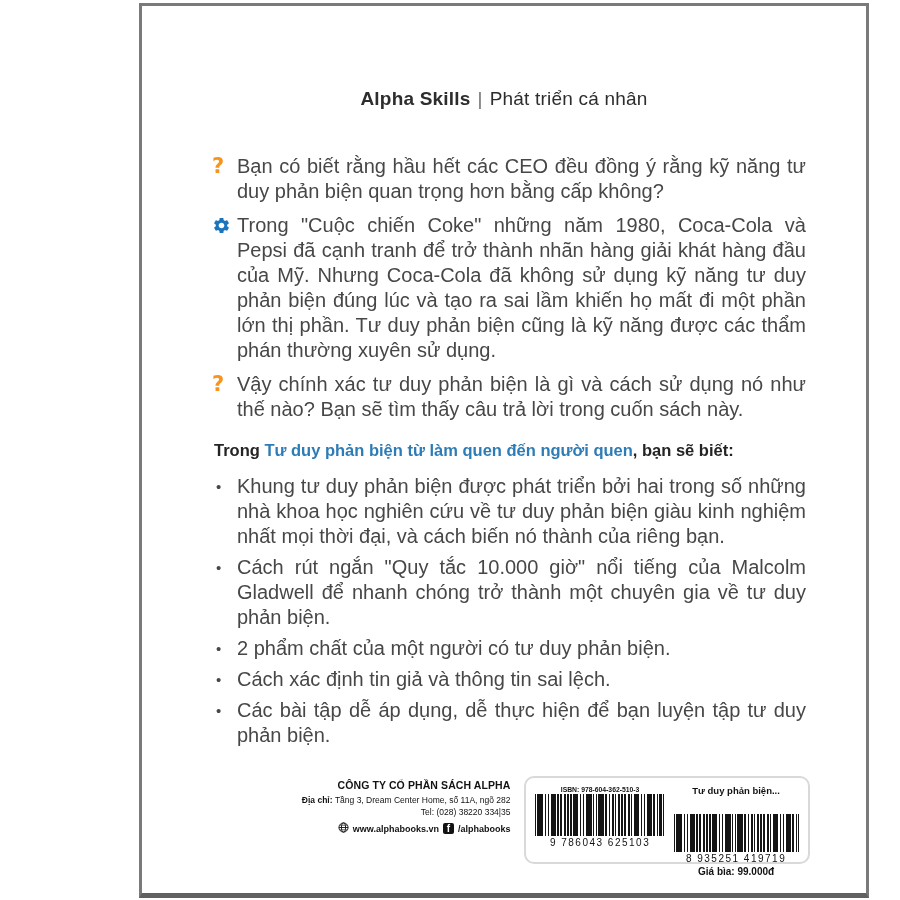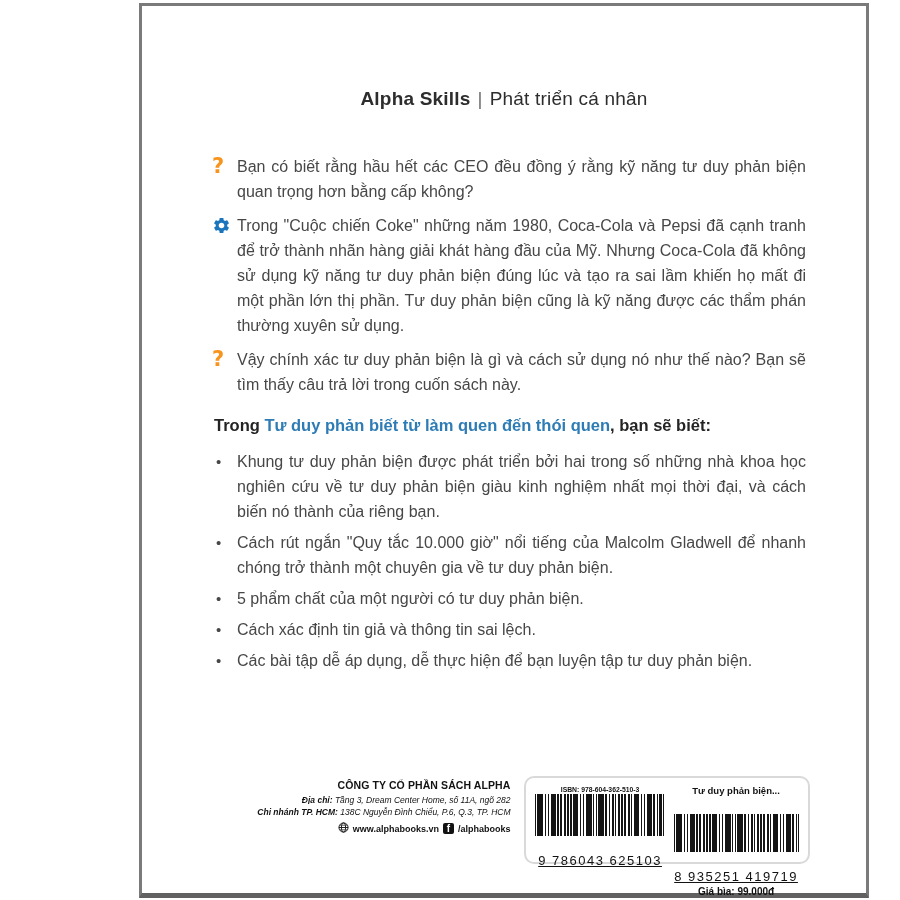--- a/index.html
+++ b/index.html
@@ -12,53 +12,53 @@
   .series-header .brand{font-weight:bold;}
   .series-header .sep{color:#6f6f6f;margin:0 7px;font-weight:normal;}
 
   .content{margin:44px 60px 0 70px;}
 
   .point{display:flex;margin-bottom:9px;}
   .icon-cell{width:25px;flex:none;}
   .q-glyph{font-size:21px;font-weight:bold;color:#F7941E;line-height:24px;display:inline-block;
            font-family:"DejaVu Sans",sans-serif;}
   .gear-wrap{display:inline-block;margin-top:3px;}
-  .point-text{flex:1;font-size:16px;line-height:25px;color:#474747;text-align:justify;}
+  .point-text{flex:1;font-size:20px;line-height:25px;color:#474747;text-align:justify;}
 
   .lead{margin:19px 0 14px 2px;font-size:16.5px;font-weight:bold;color:#242424;}
   .lead .book-title{color:#2E7CB5;}
 
   .bullets{margin:0;padding:0;list-style:none;}
   .bullets li{display:flex;margin-bottom:6px;}
   .bullet-dot{width:25px;flex:none;color:#474747;font-size:15px;line-height:25px;padding-left:4px;box-sizing:border-box;}
 
   .footer{position:absolute;left:0;right:0;bottom:29px;display:flex;justify-content:center;
           align-items:flex-start;gap:13px;}
 
   .publisher{width:312px;text-align:right;color:#121212;padding-top:3px;}
   .publisher-name{font-size:10.5px;font-weight:bold;margin-bottom:4px;letter-spacing:.1px;}
-  .addr-line{font-size:8.5px;line-height:11.5px;white-space:nowrap;font-style:italic;}
+  .addr-line{font-size:8.5px;line-height:11.5px;white-space:nowrap;}
   .addr-line b{font-weight:bold;}
   .weblink-row{margin-top:4px;display:flex;justify-content:flex-end;align-items:center;gap:4px;
                font-size:9px;font-weight:bold;}
   .fb-icon{display:inline-block;width:11px;height:11px;background:#121212;border-radius:2px;
            color:#fff;font-size:10px;font-weight:bold;text-align:center;line-height:12px;}
 
   .label-box{width:286px;height:88px;border:2px solid #d9d9d9;border-radius:10px;background:#fff;
              display:flex;gap:8px;padding:7px 9px;box-sizing:border-box;}
   .logo-col{width:48px;text-align:center;flex:none;padding-top:2px;}
   .logo-text{font-size:11px;font-weight:bold;line-height:10px;color:#121212;letter-spacing:-.2px;margin-top:1px;}
   .isbn-col{flex:1.05;text-align:center;min-width:0;padding-top:1px;}
   .isbn-label{font-size:6.8px;font-weight:bold;color:#121212;margin-bottom:1px;white-space:nowrap;}
   .barcode{height:42px;background-color:#fff;background-image:
       repeating-linear-gradient(90deg,#141414 0 1.4px,transparent 1.4px 3.2px),
       repeating-linear-gradient(90deg,transparent 0 2.2px,#141414 2.2px 3.4px,transparent 3.4px 7.6px),
       repeating-linear-gradient(90deg,transparent 0 5px,#141414 5px 6.8px,transparent 6.8px 12px);}
   .barcode.short{height:38px;}
-  .barcode-digits{font-size:13px;letter-spacing:1.5px;color:#121212;margin-top:17px;white-space:nowrap;text-decoration:underline;}
+  .barcode-digits{font-size:10px;letter-spacing:1.5px;color:#121212;margin-top:1px;white-space:nowrap;}
   .ean-col{flex:1;text-align:center;min-width:0;}
   .ean-title{font-size:9.5px;font-weight:bold;color:#121212;margin-bottom:18px;white-space:nowrap;}
   .price{font-size:10px;font-weight:bold;color:#121212;margin-top:2px;white-space:nowrap;}
 </style>
 </head>
 <body>
 
 <div class="cover">
 
   <div class="series-header">
@@ -78,53 +78,53 @@
             </svg></span></span>
       <div class="point-text">Trong "Cuộc chiến Coke" những năm 1980, Coca-Cola và Pepsi đã cạnh tranh để trở thành nhãn hàng giải khát hàng đầu của Mỹ. Nhưng Coca-Cola đã không sử dụng kỹ năng tư duy phản biện đúng lúc và tạo ra sai lầm khiến họ mất đi một phần lớn thị phần. Tư duy phản biện cũng là kỹ năng được các thẩm phán thường xuyên sử dụng.</div>
     </div>
 
     <div class="point">
       <span class="icon-cell"><span class="q-glyph">?</span></span>
       <div class="point-text">Vậy chính xác tư duy phản biện là gì và cách sử dụng nó như thế nào? Bạn sẽ tìm thấy câu trả lời trong cuốn sách này.</div>
     </div>
 
     <p class="lead">
-      <span>Trong </span><span class="book-title">Tư duy phản biết từ làm quen đến thói quen</span><span>, bạn sẽ biết:</span>
+      <span>Trong </span><span class="book-title">Tư duy phản biện từ làm quen đến người quen</span><span>, bạn sẽ biết:</span>
     </p>
 
     <ul class="bullets">
       <li>
         <span class="bullet-dot">•</span>
         <div class="point-text">Khung tư duy phản biện được phát triển bởi hai trong số những nhà khoa học nghiên cứu về tư duy phản biện giàu kinh nghiệm nhất mọi thời đại, và cách biến nó thành của riêng bạn.</div>
       </li>
       <li>
         <span class="bullet-dot">•</span>
         <div class="point-text">Cách rút ngắn "Quy tắc 10.000 giờ" nổi tiếng của Malcolm Gladwell để nhanh chóng trở thành một chuyên gia về tư duy phản biện.</div>
       </li>
       <li>
         <span class="bullet-dot">•</span>
-        <div class="point-text">5 phẩm chất của một người có tư duy phản biện.</div>
+        <div class="point-text">2 phẩm chất của một người có tư duy phản biện.</div>
       </li>
       <li>
         <span class="bullet-dot">•</span>
         <div class="point-text">Cách xác định tin giả và thông tin sai lệch.</div>
       </li>
       <li>
         <span class="bullet-dot">•</span>
         <div class="point-text">Các bài tập dễ áp dụng, dễ thực hiện để bạn luyện tập tư duy phản biện.</div>
       </li>
     </ul>
   </div>
 
   <div class="footer">
 
     <div class="publisher">
       <div class="publisher-name">CÔNG TY CỔ PHẦN SÁCH ALPHA</div>
       <div class="addr-line"><b>Địa chỉ: </b><span>Tầng 3, Dream Center Home, số 11A, ngõ 282</span></div>
-      <div class="addr-line"><b>Chi nhánh TP. HCM: </b><span>138C Nguyễn Đình Chiểu, P.6, Q.3, TP. HCM</span></div>
+      <div class="addr-line"><b></b><span>Tel: (028) 38220 334|35</span></div>
       <div class="weblink-row">
         <span><svg viewBox="0 0 24 24" width="11" height="11">
               <circle cx="12" cy="12" r="10" fill="none" stroke="#121212" stroke-width="2"></circle>
               <ellipse cx="12" cy="12" rx="4.5" ry="10" fill="none" stroke="#121212" stroke-width="2"></ellipse>
               <line x1="2" y1="12" x2="22" y2="12" stroke="#121212" stroke-width="2"></line>
               <line x1="3.5" y1="7" x2="20.5" y2="7" stroke="#121212" stroke-width="1.5"></line>
               <line x1="3.5" y1="17" x2="20.5" y2="17" stroke="#121212" stroke-width="1.5"></line>
             </svg></span>
         <span>www.alphabooks.vn</span>
         <span class="fb-icon">f</span>

